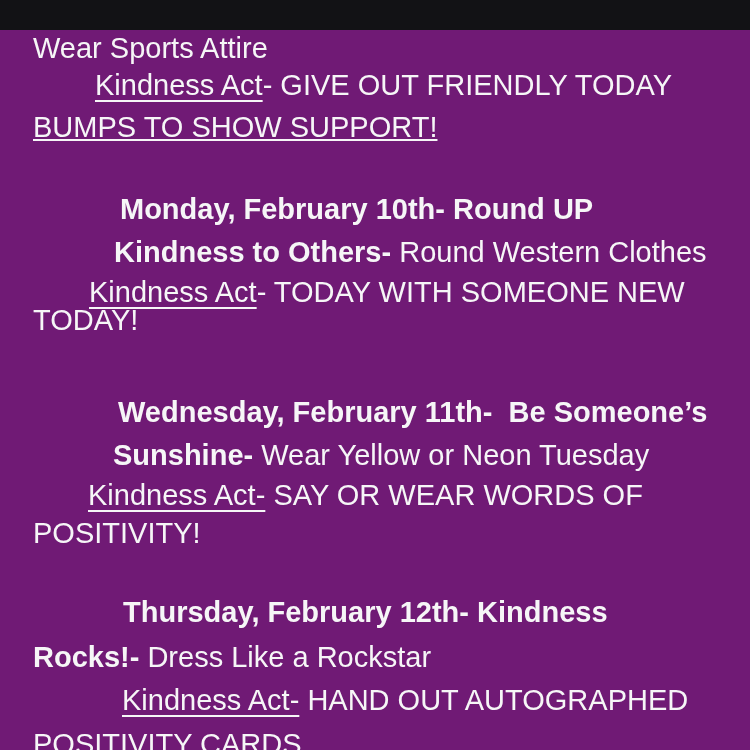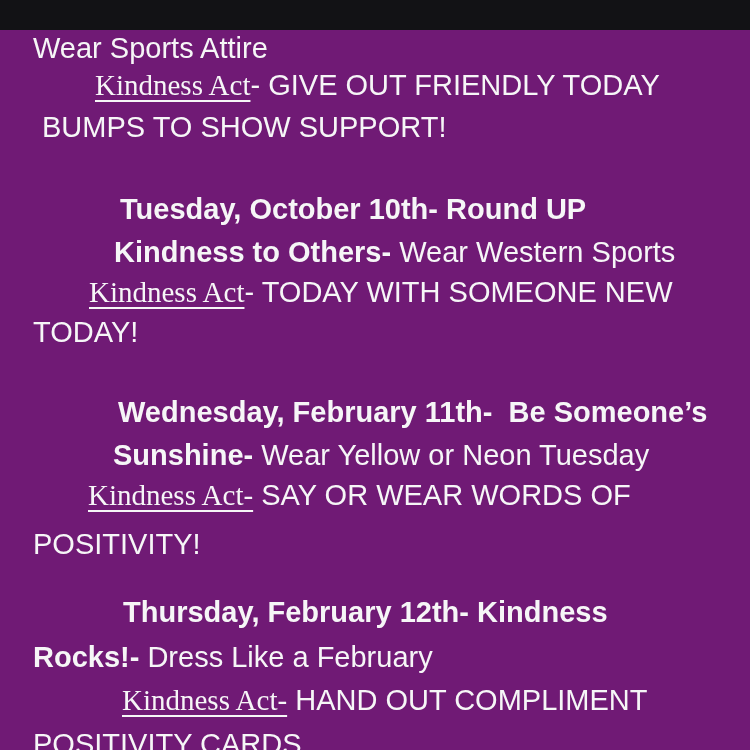--- a/index.html
+++ b/index.html
@@ -28,37 +28,36 @@
     font-weight: 400;
   }
   .seg-bold {
     font-weight: 700;
   }
   .seg-underline {
     font-weight: 400;
     text-decoration: underline;
     text-decoration-thickness: 2px;
     text-underline-offset: 5px;
-    font-family: Liberation Serif, serif;
   }
 </style>
 </head>
 <body>
 
 <div class="page">
   <div id="lines-root">
       <div class="line" style="top: 2px; left: 33px;"><span class="seg-regular">Wear Sports Attire</span></div>
       <div class="line" style="top: 39px; left: 95px;"><span class="seg-underline">Kindness Act</span><span class="seg-regular">- GIVE OUT FRIENDLY TODAY</span></div>
-      <div class="line" style="top: 81px; left: 42px;"><span class="seg-regular">BUMPS TO SHOW SUPPORT!</span></div>
-      <div class="line" style="top: 163px; left: 120px;"><span class="seg-bold">Tuesday, October 10th- Round UP</span></div>
-      <div class="line" style="top: 206px; left: 114px;"><span class="seg-bold">Kindness to Others-</span><span class="seg-regular"> Wear Western Sports</span></div>
+      <div class="line" style="top: 81px; left: 33px; text-decoration: underline;"><span class="seg-regular">BUMPS TO SHOW SUPPORT!</span></div>
+      <div class="line" style="top: 163px; left: 120px;"><span class="seg-bold">Monday, February 10th- Round UP</span></div>
+      <div class="line" style="top: 206px; left: 114px;"><span class="seg-bold">Kindness to Others-</span><span class="seg-regular"> Round Western Clothes</span></div>
       <div class="line" style="top: 246px; left: 89px;"><span class="seg-underline">Kindness Act</span><span class="seg-regular">- TODAY WITH SOMEONE NEW</span></div>
-      <div class="line" style="top: 286px; left: 33px;"><span class="seg-regular">TODAY!</span></div>
+      <div class="line" style="top: 274px; left: 33px;"><span class="seg-regular">TODAY!</span></div>
       <div class="line" style="top: 366px; left: 118px;"><span class="seg-bold">Wednesday, February 11th-  Be Someone’s</span></div>
       <div class="line" style="top: 409px; left: 113px;"><span class="seg-bold">Sunshine-</span><span class="seg-regular"> Wear Yellow or Neon Tuesday</span></div>
       <div class="line" style="top: 449px; left: 88px;"><span class="seg-underline">Kindness Act-</span><span class="seg-regular"> SAY OR WEAR WORDS OF</span></div>
-      <div class="line" style="top: 498px; left: 33px;"><span class="seg-regular">POSITIVITY!</span></div>
+      <div class="line" style="top: 487px; left: 33px;"><span class="seg-regular">POSITIVITY!</span></div>
       <div class="line" style="top: 566px; left: 123px;"><span class="seg-bold">Thursday, February 12th- Kindness</span></div>
-      <div class="line" style="top: 611px; left: 33px;"><span class="seg-bold">Rocks!-</span><span class="seg-regular"> Dress Like a February</span></div>
-      <div class="line" style="top: 654px; left: 122px;"><span class="seg-underline">Kindness Act-</span><span class="seg-regular"> HAND OUT COMPLIMENT</span></div>
+      <div class="line" style="top: 611px; left: 33px;"><span class="seg-bold">Rocks!-</span><span class="seg-regular"> Dress Like a Rockstar</span></div>
+      <div class="line" style="top: 654px; left: 122px;"><span class="seg-underline">Kindness Act-</span><span class="seg-regular"> HAND OUT AUTOGRAPHED</span></div>
       <div class="line" style="top: 698px; left: 33px;"><span class="seg-regular">POSITIVITY CARDS</span></div>
     </div>
 </div>
 
 </body></html>

